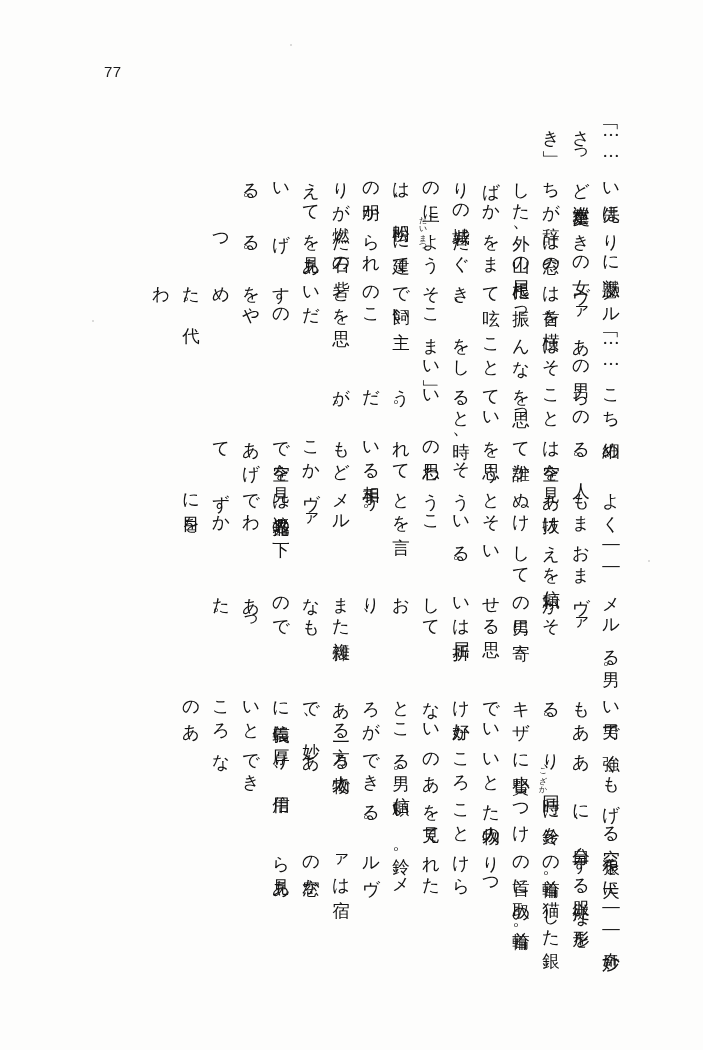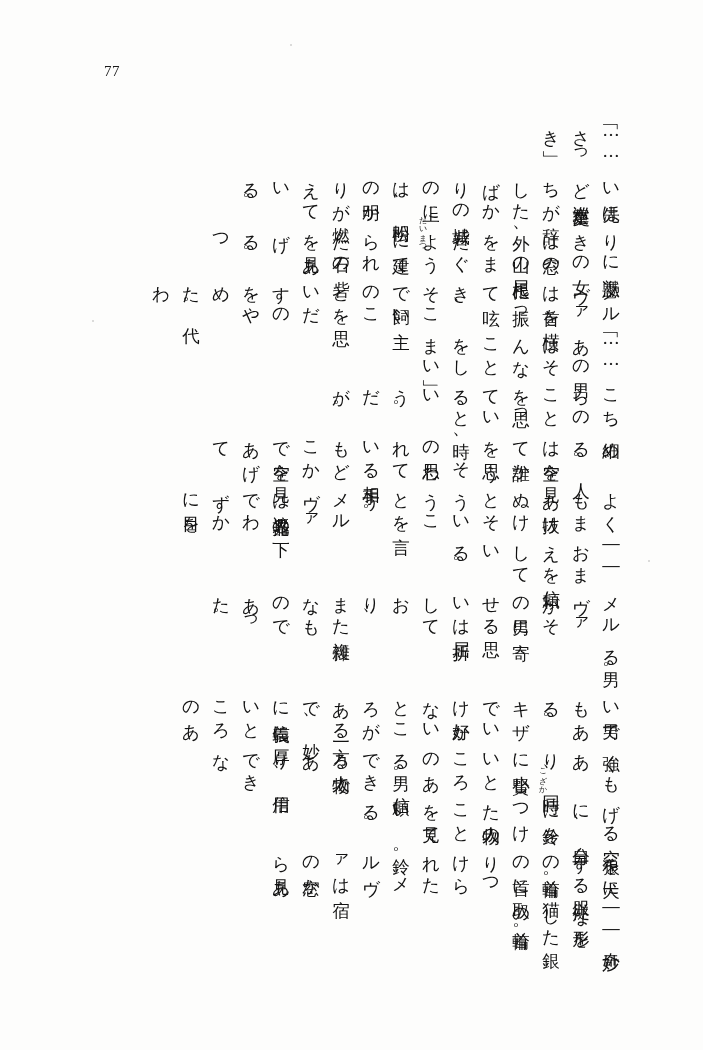--- a/index.html
+++ b/index.html
@@ -14,21 +14,21 @@
     background: #fdfdfc;
     overflow: hidden;
     font-family: "DejaVu Serif", "Liberation Serif", serif;
     color: #111111;
   }
   .page-number {
     position: absolute;
     top: 63px;
     left: 104px;
     font-size: 15px;
-    font-family: Liberation Serif, serif;
+    font-family: Liberation Sans, sans-serif;
     color: #1a1a1a;
     letter-spacing: 0.5px;
   }
   .text-body {
     position: absolute;
     top: 118px;
     left: 66px;
     width: 560px;
     height: 830px;
     writing-mode: vertical-rl;

